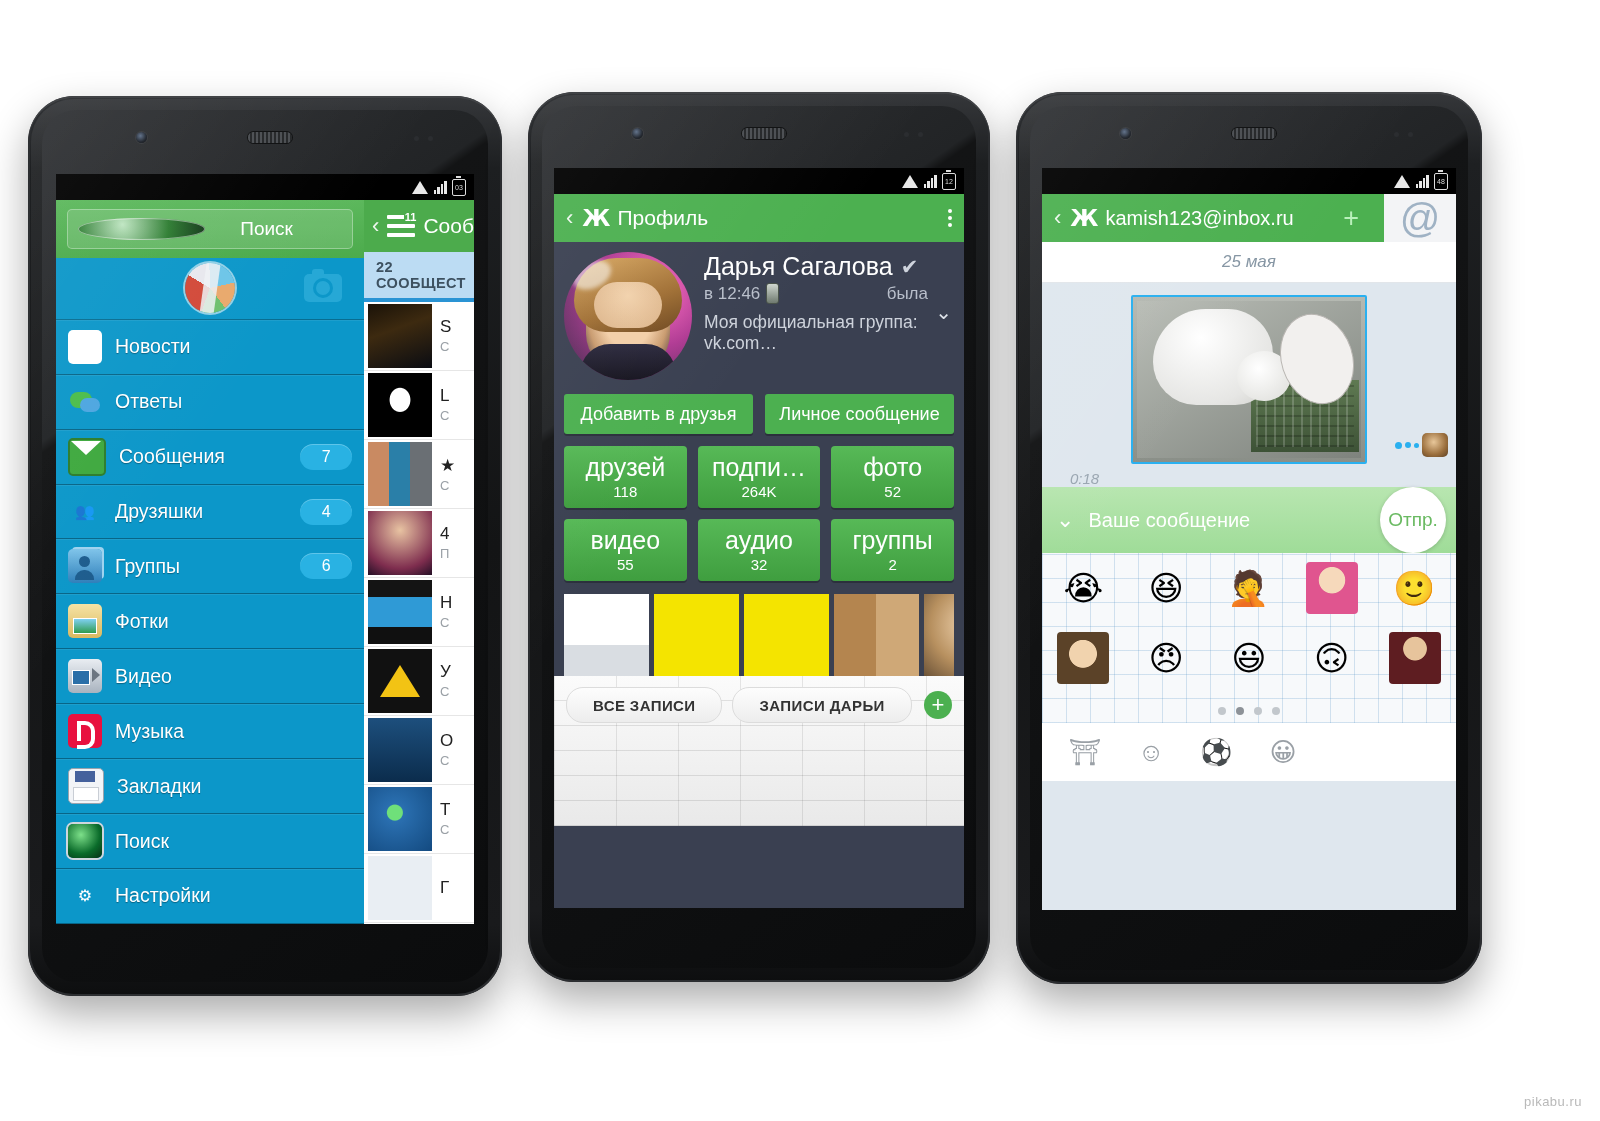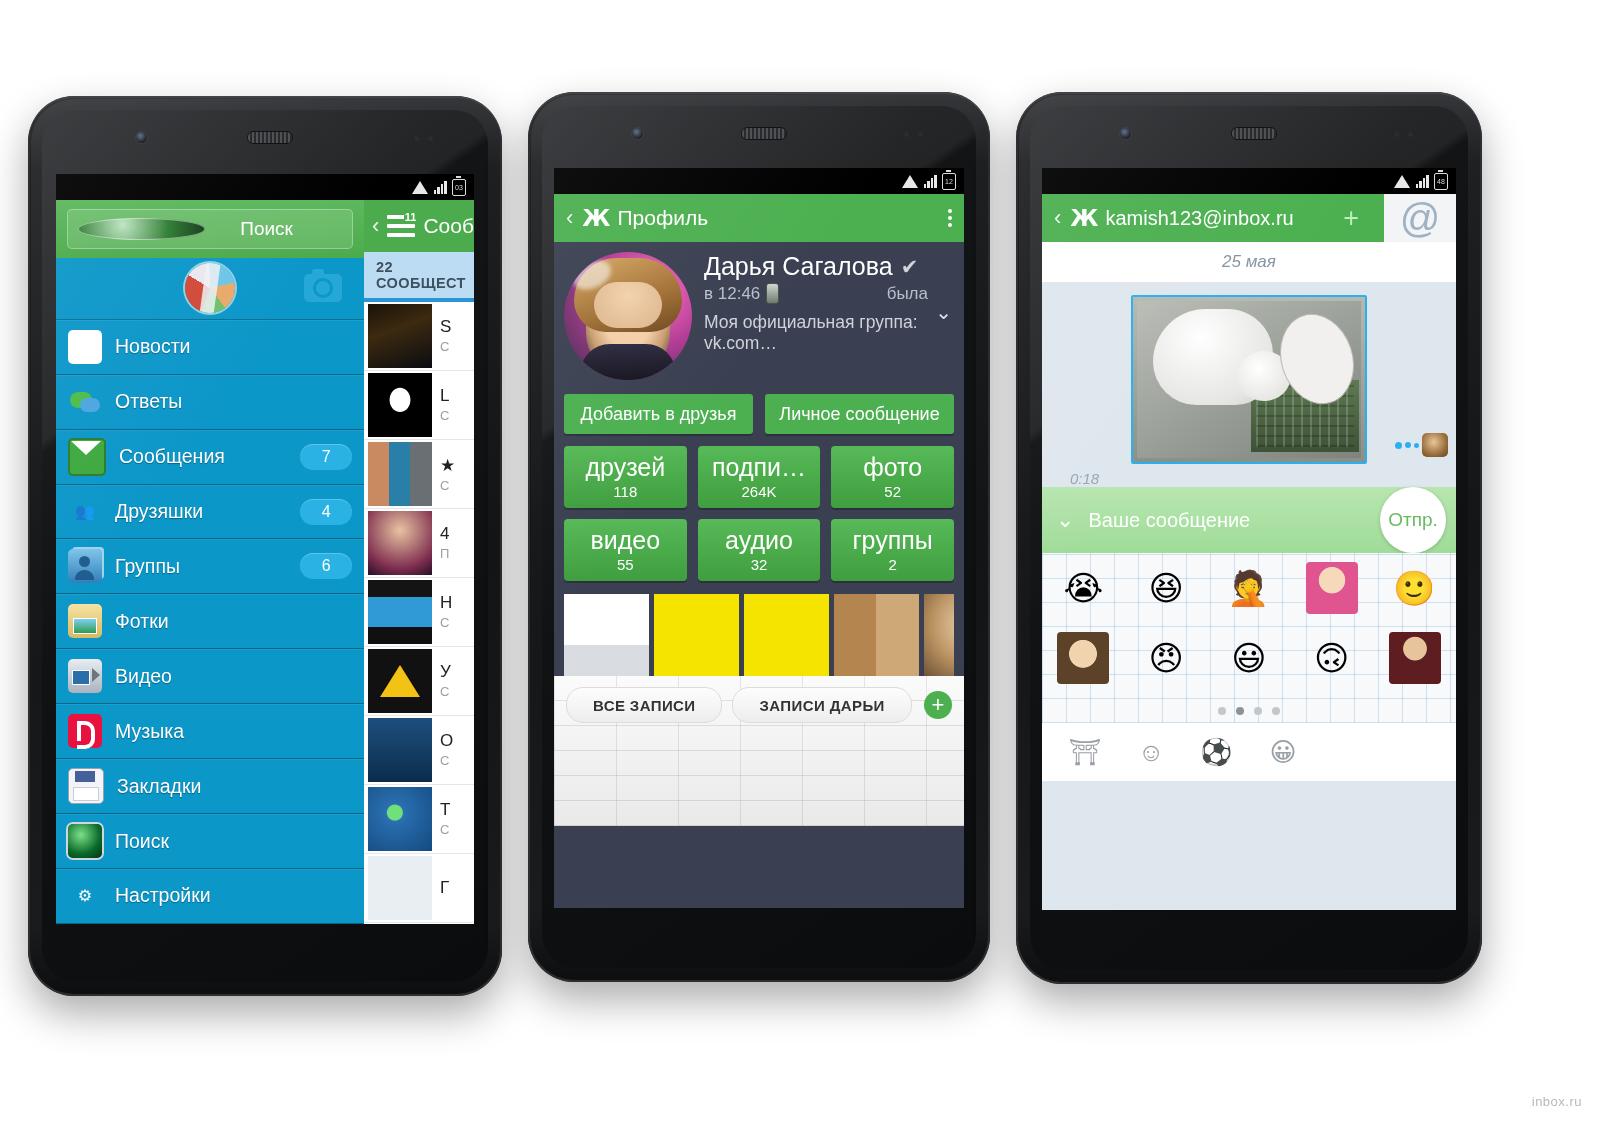--- a/index.html
+++ b/index.html
@@ -587,13 +587,13 @@
       <div class="sttools">
         <span class="sttool">⛩</span>
         <span class="sttool">☺</span>
         <span class="sttool">⚽</span>
         <span class="sttool">😀</span>
       </div>
     </div>
   </div>
 </div>
 
-<div class="wm">inbox.ru</div>
+<div class="wm">pikabu.ru</div>
 
 </body></html>

